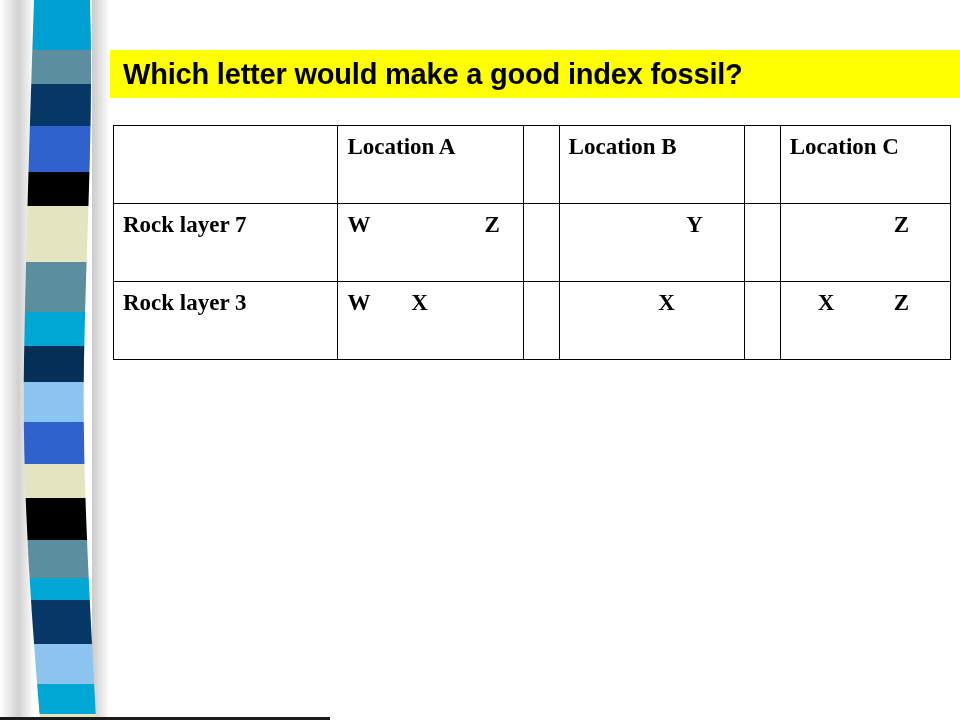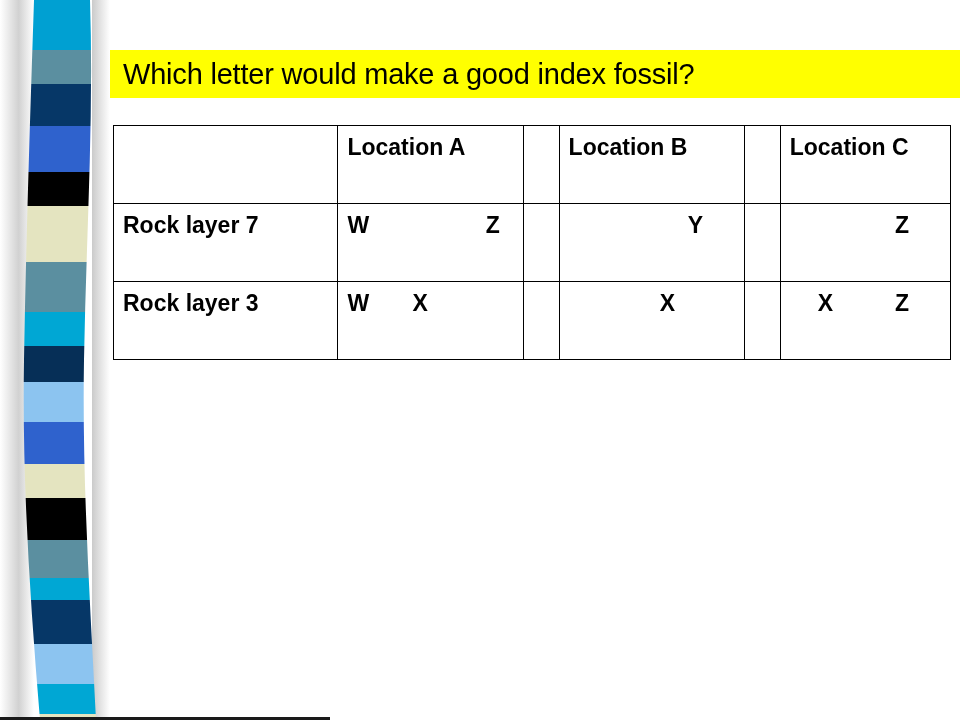--- a/index.html
+++ b/index.html
@@ -33,35 +33,36 @@
     left: 110px;
     top: 50px;
     width: 850px;
     height: 48px;
     background: #ffff00;
     display: flex;
     align-items: center;
   }
   #title-text {
     font-size: 29px;
-    font-weight: normal;
+    font-weight: bold;
     color: #000000;
     letter-spacing: -0.2px;
     padding-left: 13px;
     white-space: nowrap;
   }
 
   
   #fossil-table {
     position: absolute;
     left: 113px;
     top: 125px;
     width: 838px;
     border-collapse: collapse;
     table-layout: fixed;
+    font-family: Liberation Serif, serif;
   }
   #fossil-table td {
     border: 1px solid #000000;
     vertical-align: top;
     padding: 8px 7px 8px 9px;
     font-size: 23px;
     font-weight: bold;
     color: #000000;
     line-height: 1.13;
     height: 78px;

